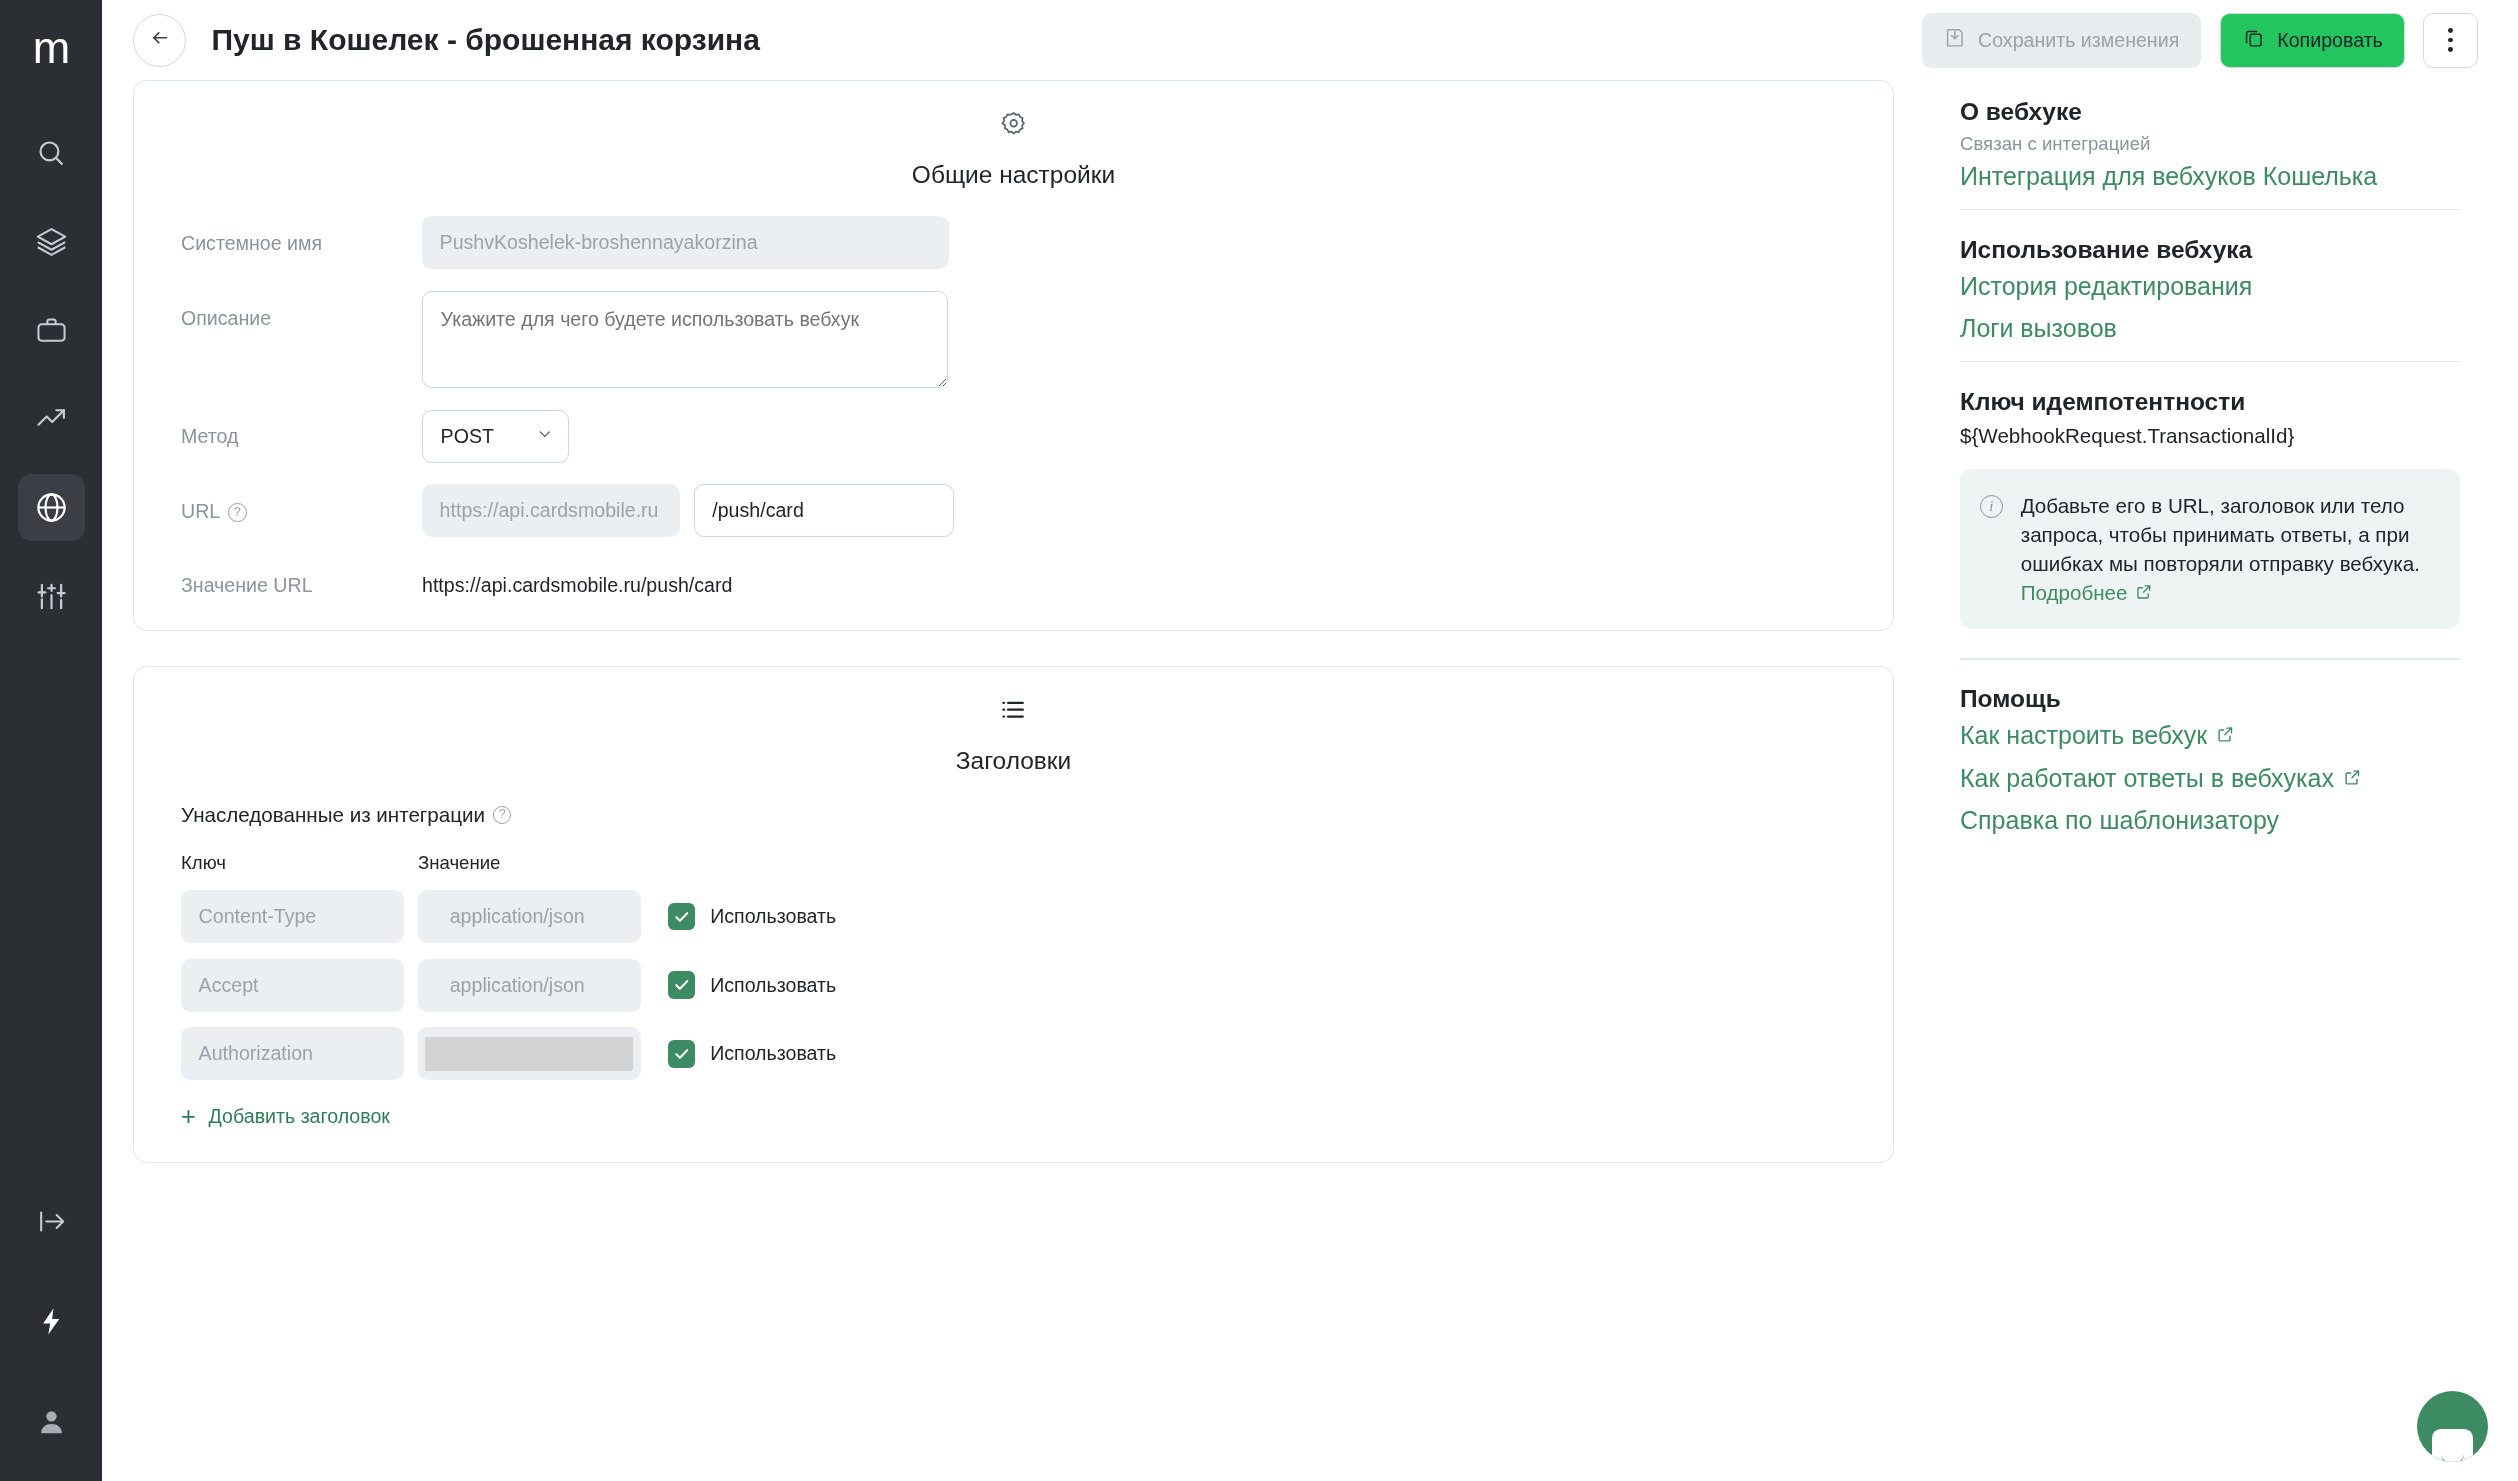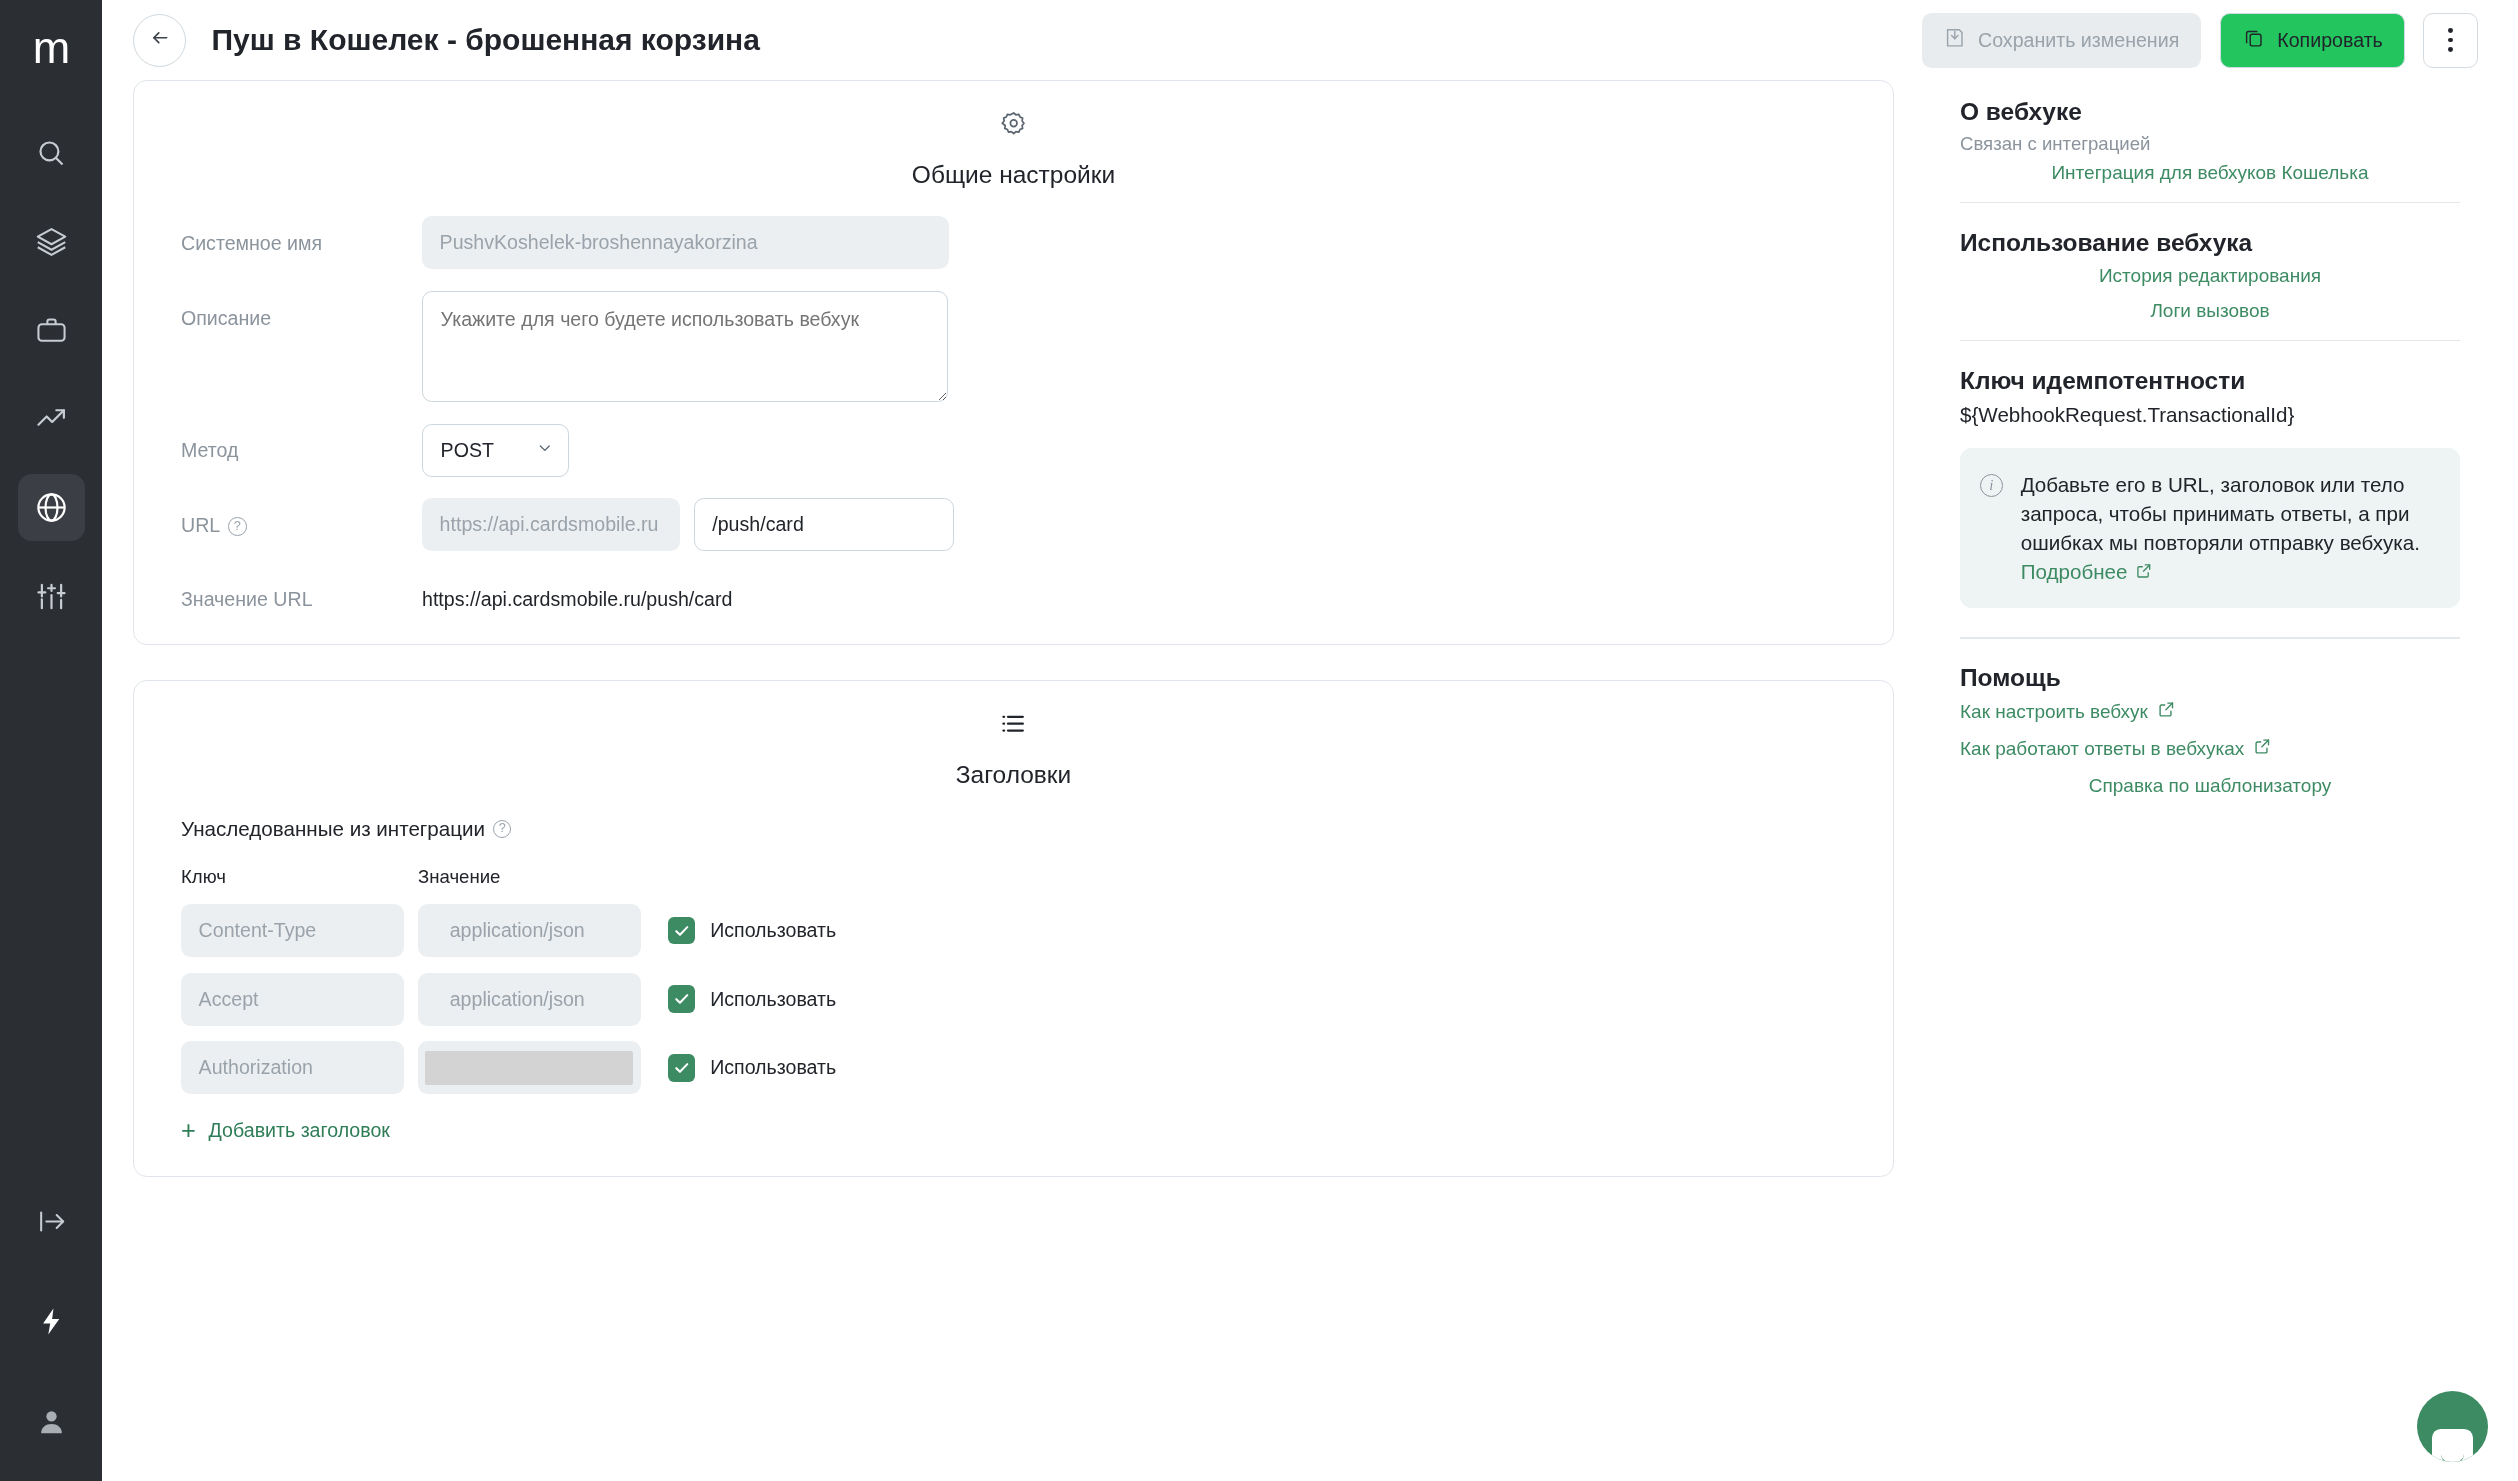--- a/index.html
+++ b/index.html
@@ -105,21 +105,21 @@
   }
   .field {
     height: 53px; border-radius: 9.8px; font-size: 19.6px;
     display: flex; align-items: center; padding: 0 17.6px;
     font-family: "Liberation Sans", sans-serif;
   }
   .field-ro { background: #eceff1; color: #9aa3ab; border: none; }
   .field-edit { background: #fff; border: 1.4px solid #ccd6dd; color: #21242a; }
   .w-sysname { width: 527px; }
   .ta-desc {
-    width: 526px; height: 111px; border: 1.4px solid #ccd6dd; border-radius: 9.8px;
+    width: 526px; height: 97px; border: 1.4px solid #ccd6dd; border-radius: 9.8px;
     background: #fff; color: #9aa3ab; font-size: 19.6px; padding: 14.7px 17.6px;
     font-family: "Liberation Sans", sans-serif; line-height: 1.3;
   }
   .select {
     width: 147px; height: 53px; border: 1.4px solid #ccd6dd; border-radius: 9.8px;
     background: #fff; display: flex; align-items: center; justify-content: space-between;
     padding: 0 14.7px 0 17.6px; font-size: 19.6px; color: #21242a; cursor: pointer;
   }
   .url-row { display: flex; gap: 13.7px; }
   .url-base { width: 258px; }
@@ -154,22 +154,22 @@
   .add-link {
     display: inline-flex; align-items: center; gap: 12.7px;
     color: #2f7d57; font-size: 19.6px; margin-top: 23.5px; cursor: pointer;
   }
   .plus { font-size: 25.5px; line-height: 1; color: #2f7d57; }
 
   
   .aside-h1 { font-size: 24.5px; color: #21242a; font-weight: 700; margin-bottom: 7.8px; }
   .aside-sub { font-size: 18.6px; color: #8b949d; margin-bottom: 6.9px; }
   .aside-link {
-    font-size: 19px; color: #3d8b63; display: block; margin-bottom: 13.7px;
-    cursor: pointer; text-decoration: none; text-align: center;
+    font-size: 25px; color: #3d8b63; display: block; margin-bottom: 13.7px;
+    cursor: pointer; text-decoration: none;
   }
   .aside-link.with-ext { display: inline-flex; align-items: center; gap: 8.8px; }
   .aside-div { height: 1.4px; background: #e3e8ec; margin: 17.6px 0 25.5px 0; }
   .aside-block { margin-bottom: 3.9px; }
   .mono-val { font-size: 20.6px; color: #21242a; margin-bottom: 21.6px; }
   .info-card {
     background: #eef3f4; border-radius: 11.8px; padding: 21.6px 23.5px 21.6px 19.6px;
     display: flex; gap: 17.6px; margin-bottom: 29px;
   }
   .info-i {

